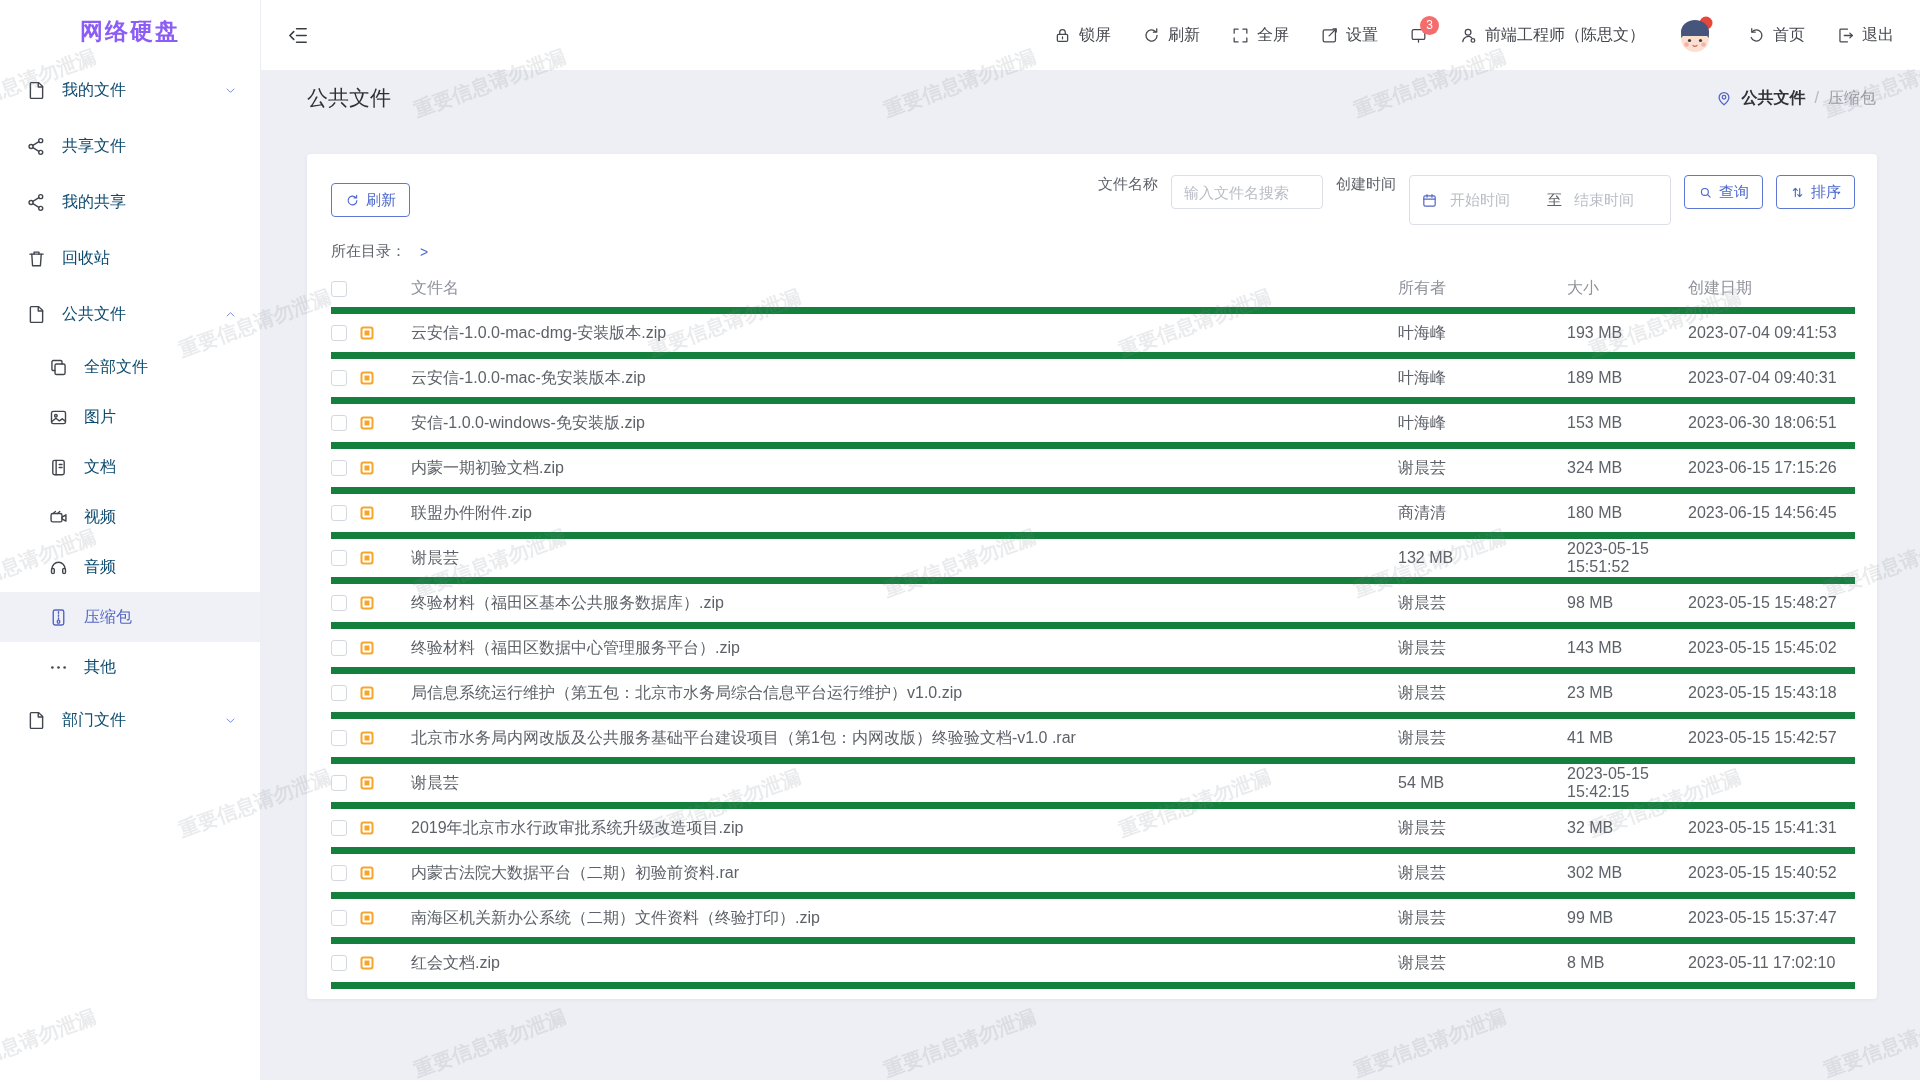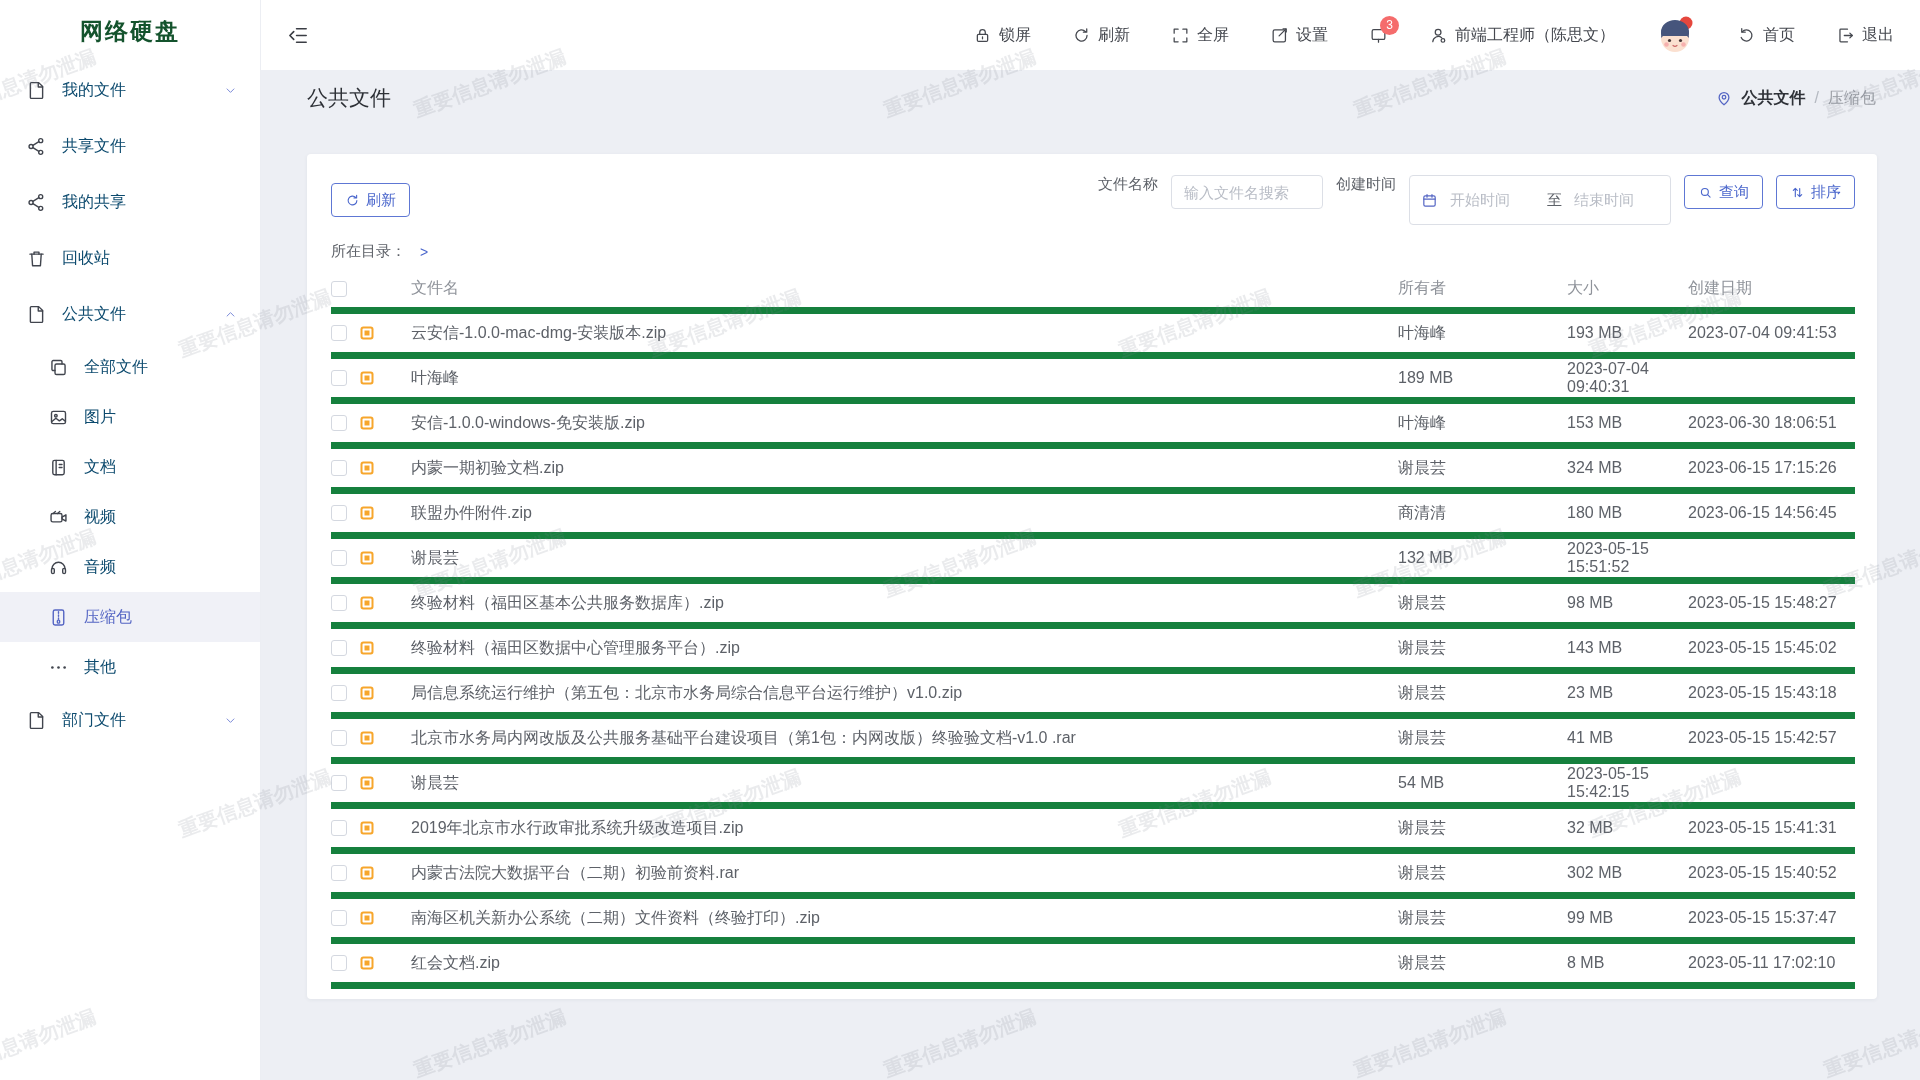--- a/index.html
+++ b/index.html
@@ -6,36 +6,36 @@
   html,body { width:1920px; height:1080px; }
   body {
     font-family:"Liberation Sans","DejaVu Sans",sans-serif;
     background:#edeff4; overflow:hidden; color:#5d6168;
   }
   .screen { position:relative; width:1920px; height:1080px; display:flex; }
 
   
   .sidebar { width:261px; height:100%; background:#fff; border-right:1px solid #eceef3; flex:none; z-index:2; }
   .logo { height:62px; display:flex; align-items:center; justify-content:center;
-          color:#14532d; font-size:23px; font-weight:bold; letter-spacing:2px; }
+          color:#8b5cf6; font-size:23px; font-weight:bold; letter-spacing:2px; }
   .nav-item { height:56px; display:flex; align-items:center; padding:0 22px 0 26px;
               font-size:16px; color:#0c4a6e; cursor:pointer; }
   .nav-item.sub { height:50px; padding-left:48px; }
   .nav-item.active { background:#f0f1f7; color:#5566c4; }
   .nav-icon { width:21px; height:21px; margin-right:15px; color:#41454e; flex:none; display:inline-flex; }
   .nav-item.active .nav-icon { color:#5566c4; }
   .nav-icon svg, .tb-icon svg, .mini-icon svg, .chev svg { width:100%; height:100%; display:block; }
   .nav-label { flex:1; }
   .chev { width:15px; height:15px; color:#7c8bd9; display:inline-flex; }
 
   
   .main { flex:1; display:flex; flex-direction:column; min-width:0; }
   .topbar { height:70px; background:#fff; display:flex; align-items:center; padding:0 26px 0 26px; }
   .collapse-btn { width:23px; height:23px; color:#3a3d44; cursor:pointer; display:inline-flex; }
-  .topbar-right { margin-left:auto; display:flex; align-items:center; gap:41px; }
+  .topbar-right { margin-left:auto; display:flex; align-items:center; gap:31px; }
   .tb-item { display:flex; align-items:center; gap:7px; font-size:16px; color:#45484f; cursor:pointer; position:relative; }
   .tb-icon { width:19px; height:19px; color:#45484f; display:inline-flex; }
   .badge { position:absolute; top:-10px; right:-11px; min-width:19px; height:19px; border-radius:10px;
            background:#f56c6c; color:#fff; font-size:12px; display:flex; align-items:center; justify-content:center; }
   .avatar { width:40px; height:42px; display:inline-flex; cursor:pointer; }
 
   .page-band { height:56px; display:flex; align-items:center; padding:0 44px 0 46px; }
   .page-title { font-size:21px; color:#2d3036; font-weight:400; }
   .breadcrumb { margin-left:auto; display:flex; align-items:center; gap:9px; font-size:16px; }
   .bc-pin { width:18px; height:18px; color:#5566c4; display:inline-flex; }
@@ -425,20 +425,21 @@
               <span class="cbx"></span>
               <span><span class="zip-ico"></span></span>
               <span class="cell-name">云安信-1.0.0-mac-dmg-安装版本.zip</span>
               <span>叶海峰</span>
               <span>193 MB</span>
               <span>2023-07-04 09:41:53</span>
             </div>
             <div class="trow">
               <span class="cbx"></span>
               <span><span class="zip-ico"></span></span>
+              <span class="cell-name">云安信-1.0.0-mac-免安装版本.zip</span>
               <span>叶海峰</span>
               <span>189 MB</span>
               <span>2023-07-04 09:40:31</span>
             </div>
             <div class="trow">
               <span class="cbx"></span>
               <span><span class="zip-ico"></span></span>
               <span class="cell-name">安信-1.0.0-windows-免安装版.zip</span>
               <span>叶海峰</span>
               <span>153 MB</span>

